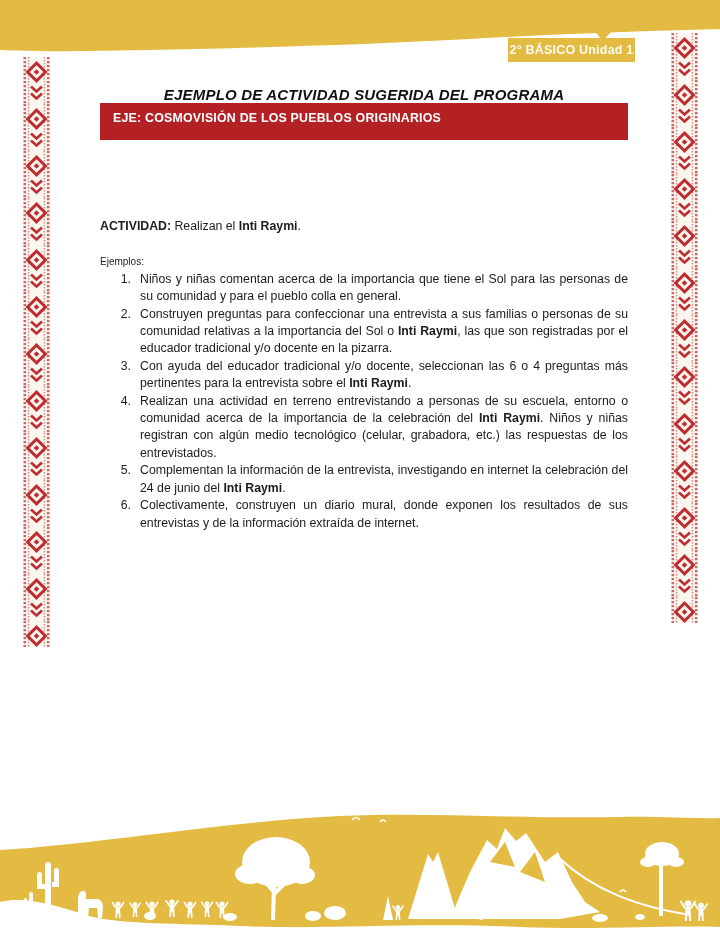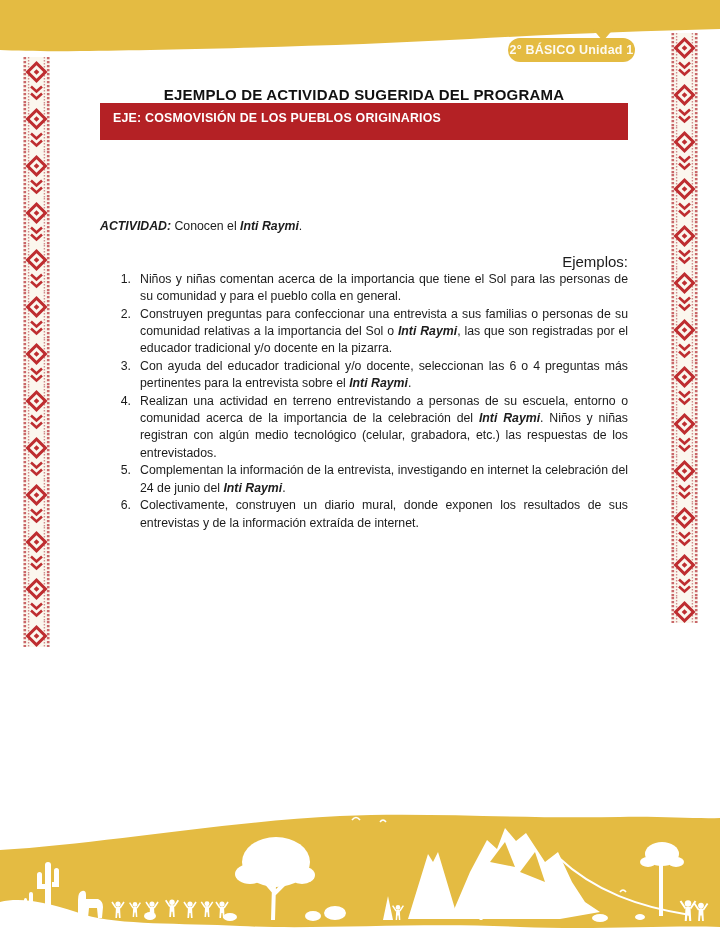--- a/index.html
+++ b/index.html
@@ -6,47 +6,47 @@
   .canvas{
     position:relative; width:720px; height:932px; overflow:hidden;
     background:#ffffff;
     font-family:"Liberation Sans","DejaVu Sans",sans-serif;
     color:#1c1c1c;
   }
   
   .top-band{position:absolute;left:0;top:0;width:720px;height:62px;}
   .badge{
     position:absolute;left:508px;top:38px;width:127px;height:24px;
-    background:#E4BB42;border-radius:12px;
+    background:#E4BB42;border-radius:0;
     color:rgba(255,255,255,.93);font-size:12.5px;font-weight:bold;
     text-align:center;line-height:24px;letter-spacing:.2px;
   }
   
   .strip{position:absolute;width:27px;}
   .strip.left{left:23px;top:57px;height:590px;}
   .strip.right{left:671px;top:33px;height:590px;}
   
   .content{position:absolute;left:100px;top:86px;width:528px;}
   .title{
     margin:0;font-size:15px;font-weight:bold;text-align:center;
-    letter-spacing:.2px;color:#111;
+    letter-spacing:.2px;color:#111;font-style:italic;
   }
   .eje-banner{
     height:37px;box-sizing:border-box;
     background:#B42125;color:#ffffff;
     font-size:12.4px;font-weight:bold;letter-spacing:.2px;
     padding:8px 8px 0 13px;
   }
   .activity{margin:78px 0 0 0;font-size:12.3px;line-height:17.4px;}
-  .ejemplos{margin:18px 0 0 0;font-size:15px;line-height:17.4px;text-align:right;}
+  .ejemplos{margin:18px 0 0 0;font-size:10px;line-height:17.4px;}
   .examples{margin:0;padding:0;list-style:none;}
   .examples li{display:flex;font-size:12.3px;line-height:17.4px;}
   .examples .num{flex:none;width:40px;text-align:right;padding-right:9px;box-sizing:border-box;}
   .examples .li-text{flex:1;text-align:justify;}
-  b{font-weight:bold;font-style:italic;}
+  b{font-weight:bold;}
   
   .footer{position:absolute;left:0;bottom:0;width:720px;height:210px;}
 </style>
 </head>
 <body>
 
 <div class="canvas">
 
   <svg class="top-band" viewBox="0 0 720 62" aria-hidden="true">
     <path d="M0,0 H720 V29 C640,31 560,34 470,39 C340,46 180,50 80,51 C50,51.5 20,51 0,50 Z" fill="#E4BB42"></path>
@@ -79,21 +79,21 @@
 
   <div class="strip right">
     <svg width="27" height="590" aria-hidden="true">
       <rect width="27" height="590" fill="url(#tex)"></rect>
     </svg>
   </div>
 
   <div class="content">
     <h1 class="title">EJEMPLO DE ACTIVIDAD SUGERIDA DEL PROGRAMA</h1>
     <div class="eje-banner">EJE: COSMOVISIÓN DE LOS PUEBLOS ORIGINARIOS</div>
-    <p class="activity" id="activity-line"><b>ACTIVIDAD:</b><span> Conocen el </span><b>Inti Raymi</b><span>.</span></p>
+    <p class="activity" id="activity-line"><b>ACTIVIDAD:</b><span> Realizan el </span><b>Inti Raymi</b><span>.</span></p>
     <p class="ejemplos">Ejemplos:</p>
     <ol class="examples" id="examples-list">
         <li>
           <span class="num">1.</span>
           <div class="li-text"><span>Niños y niñas comentan acerca de la importancia que tiene el Sol para las personas de su comunidad y para el pueblo colla en general.</span></div>
         </li>
         <li>
           <span class="num">2.</span>
           <div class="li-text"><span>Construyen preguntas para confeccionar una entrevista a sus familias o personas de su comunidad relativas a la importancia del Sol o </span><b>Inti Raymi</b><span>, las que son registradas por el educador tradicional y/o docente en la pizarra.</span></div>
         </li>

